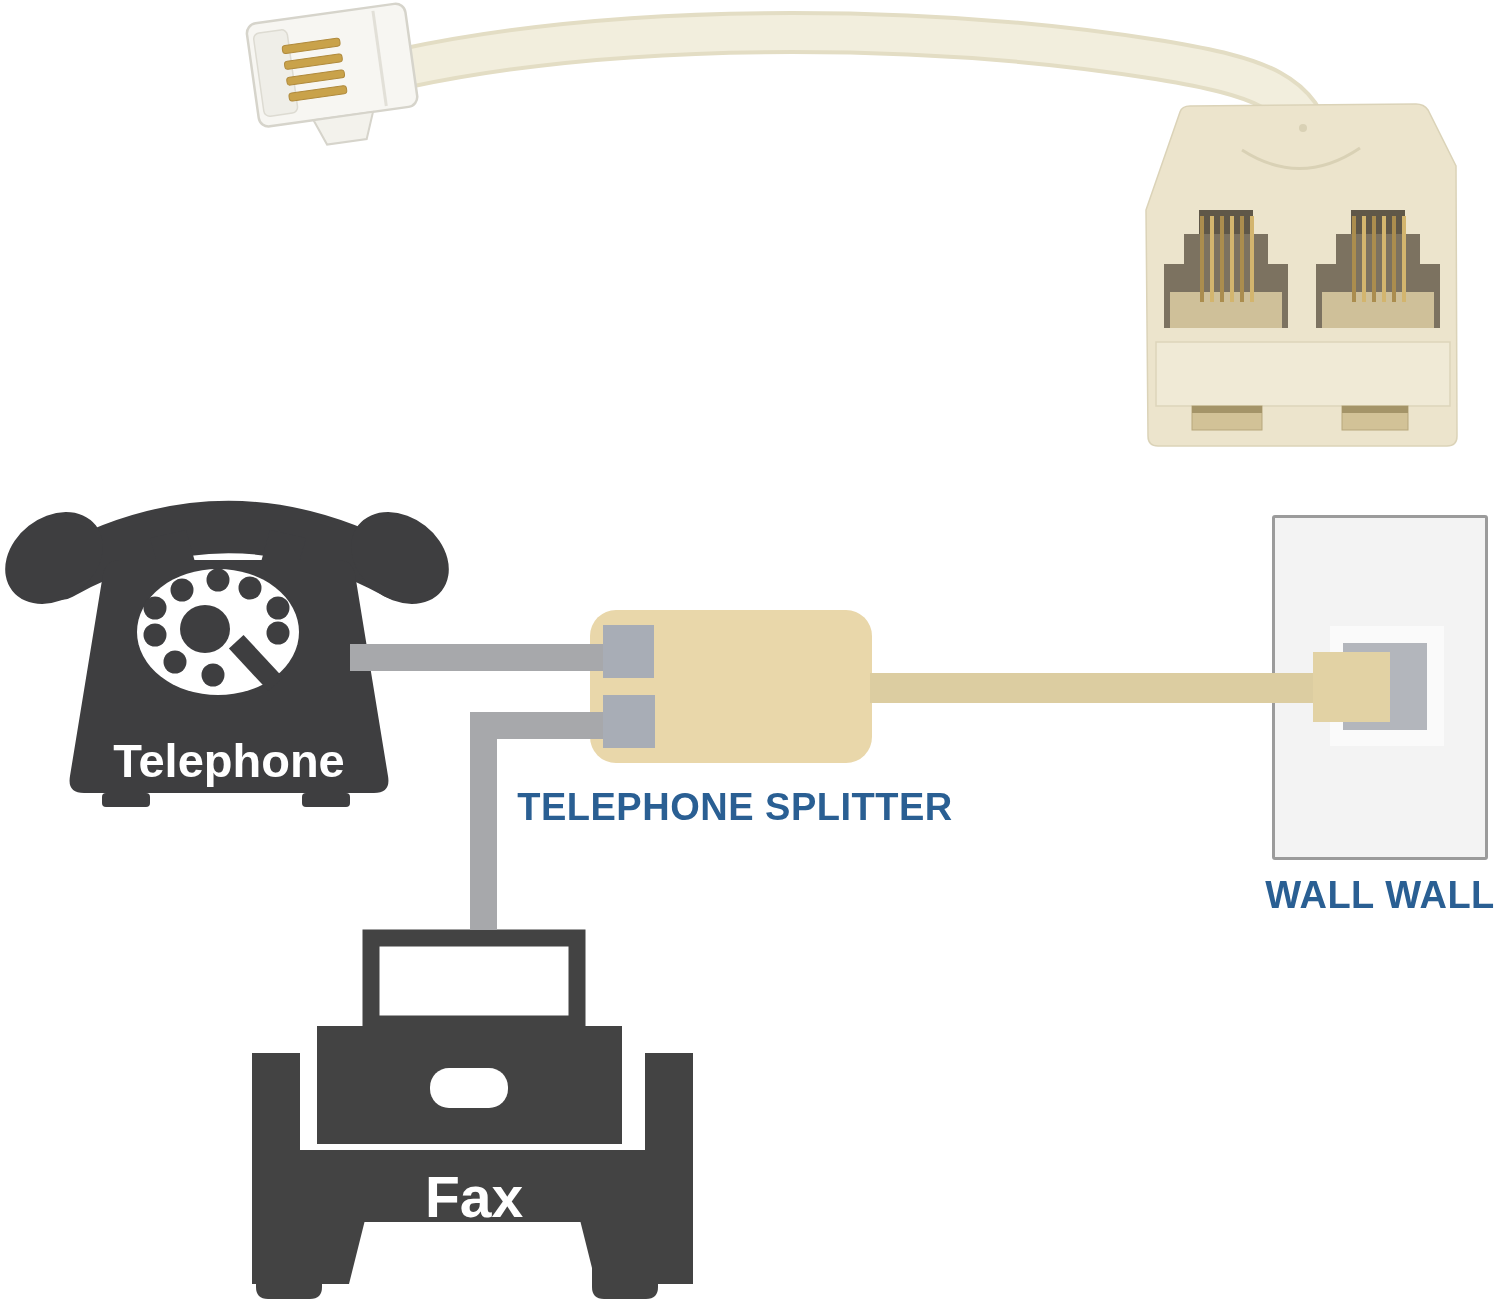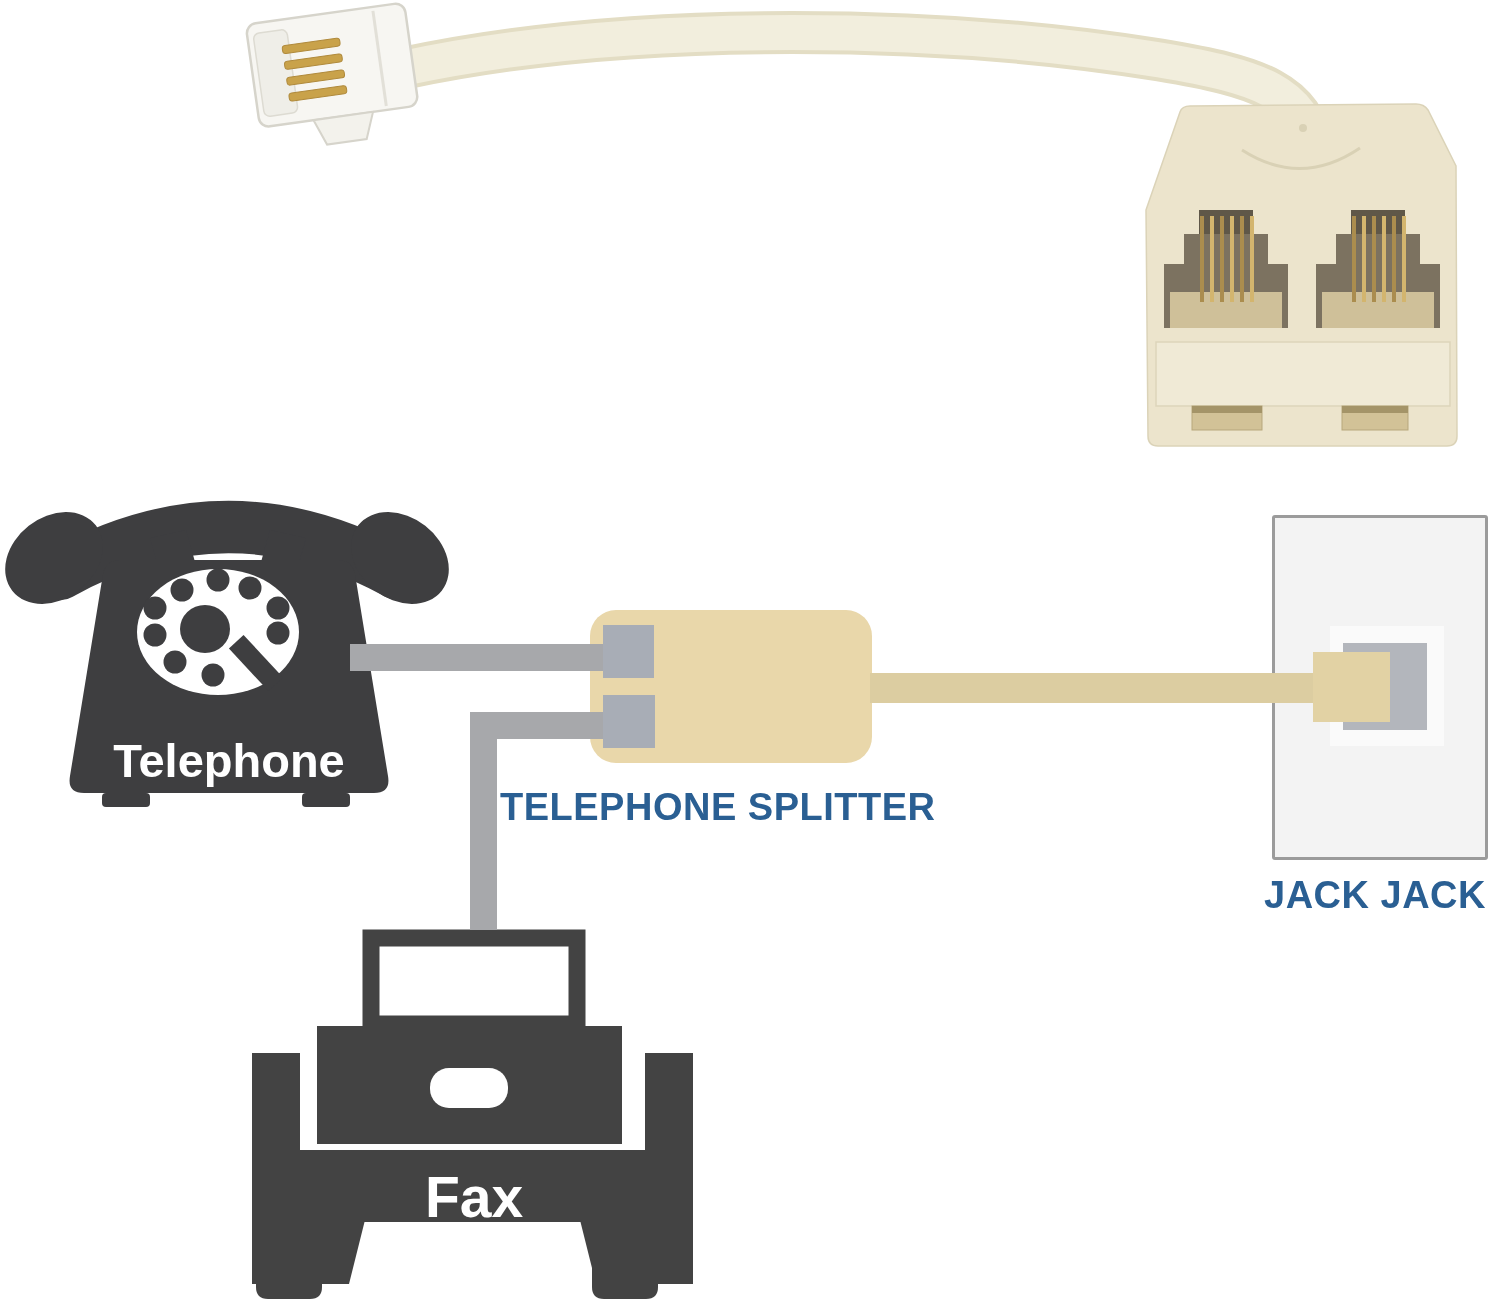--- a/index.html
+++ b/index.html
@@ -23,21 +23,21 @@
     left:1272px;top:515px;width:210px;height:339px;
     background:var(--wall-plate-fill,#f3f3f3);
     border:3px solid var(--wall-plate-border,#9b9b9b);
     border-radius:3px;z-index:0;
   }
   .wall-inner{left:1330px;top:626px;width:114px;height:120px;background:#fafafa;z-index:1;}
   .wall-jack-square{left:1343px;top:643px;width:84px;height:87px;background:var(--jack-gray,#b3b6bc);z-index:2;}
   .wall-plug-tan{left:1313px;top:652px;width:77px;height:70px;background:#e2d2a4;z-index:3;}
   
   .blue-label{
-    color:var(--label-blue,#2a5f93);font-weight:bold;
+    color:var(--label-blue,#2a5f93);font-weight:bold;text-align:center;
     letter-spacing:0.5px;z-index:4;white-space:nowrap;
   }
   .splitter-label{left:500px;top:786px;width:470px;font-size:38px;}
   .wall-label{left:1264px;top:874px;width:232px;font-size:38px;}
   svg text{font-family:"Liberation Sans",sans-serif;font-weight:bold;}
 </style>
 </head>
 <body>
 
 <div class="canvas">
@@ -110,21 +110,21 @@
 
   <div class="abs splitter-block"></div>
   <div class="abs plug-gray" style="left:603px;top:625px;width:51px;height:53px;"></div>
   <div class="abs plug-gray" style="left:603px;top:695px;width:52px;height:53px;"></div>
   <div class="abs blue-label splitter-label">TELEPHONE SPLITTER</div>
 
   <div class="abs wall-plate"></div>
   <div class="abs wall-inner"></div>
   <div class="abs wall-jack-square"></div>
   <div class="abs wall-plug-tan"></div>
-  <div class="abs blue-label wall-label">JACK JACK</div>
+  <div class="abs blue-label wall-label">WALL WALL</div>
 
   <svg class="abs" style="left:2px;top:476px;" width="452" height="334" viewBox="0 0 452 334">
     <g style="fill:var(--device-dark,#3e3e40)">
       <path d="M58,98 Q226,4 396,98" style="fill:none;stroke:var(--device-dark,#3e3e40);stroke-width:52;stroke-linecap:round"></path>
       <ellipse cx="52" cy="82" rx="53" ry="41" transform="rotate(-38 52 82)"></ellipse>
       <ellipse cx="398" cy="82" rx="53" ry="41" transform="rotate(38 398 82)"></ellipse>
       <polygon points="148,62 184,54 202,118 166,126"></polygon>
       <polygon points="268,54 304,62 286,126 250,118"></polygon>
       <path d="M118,84 L336,84 Q350,84 353,98 L386,300 Q389,317 372,317 L82,317 Q65,317 68,300 L101,98 Q104,84 118,84 Z"></path>
       <rect x="100" y="317" width="48" height="14" rx="4"></rect>

